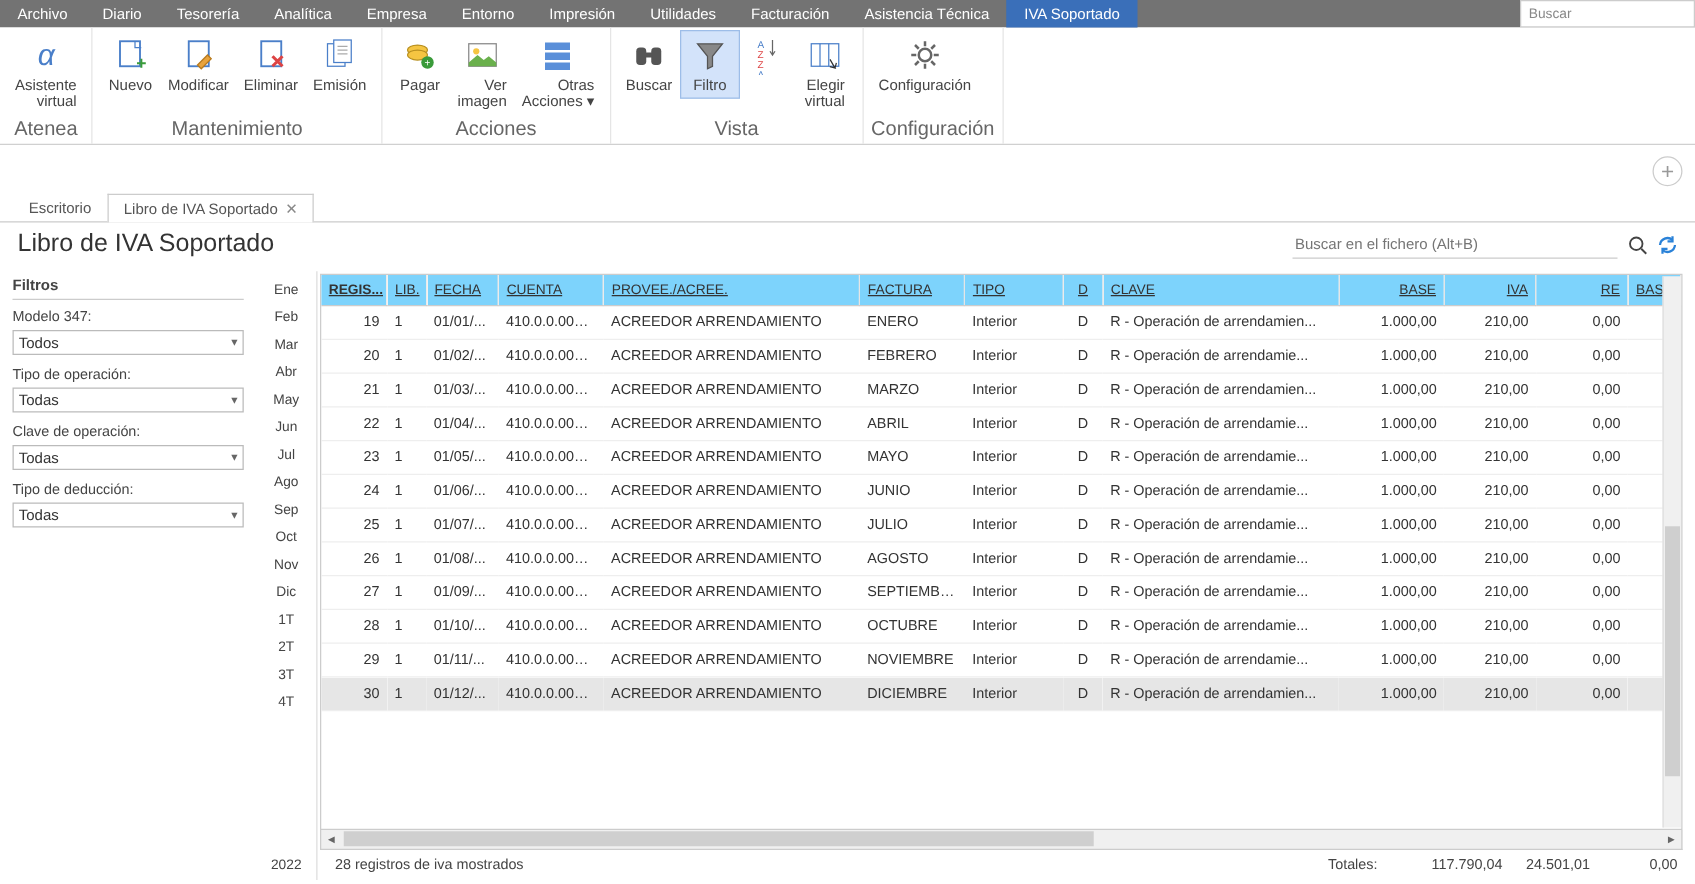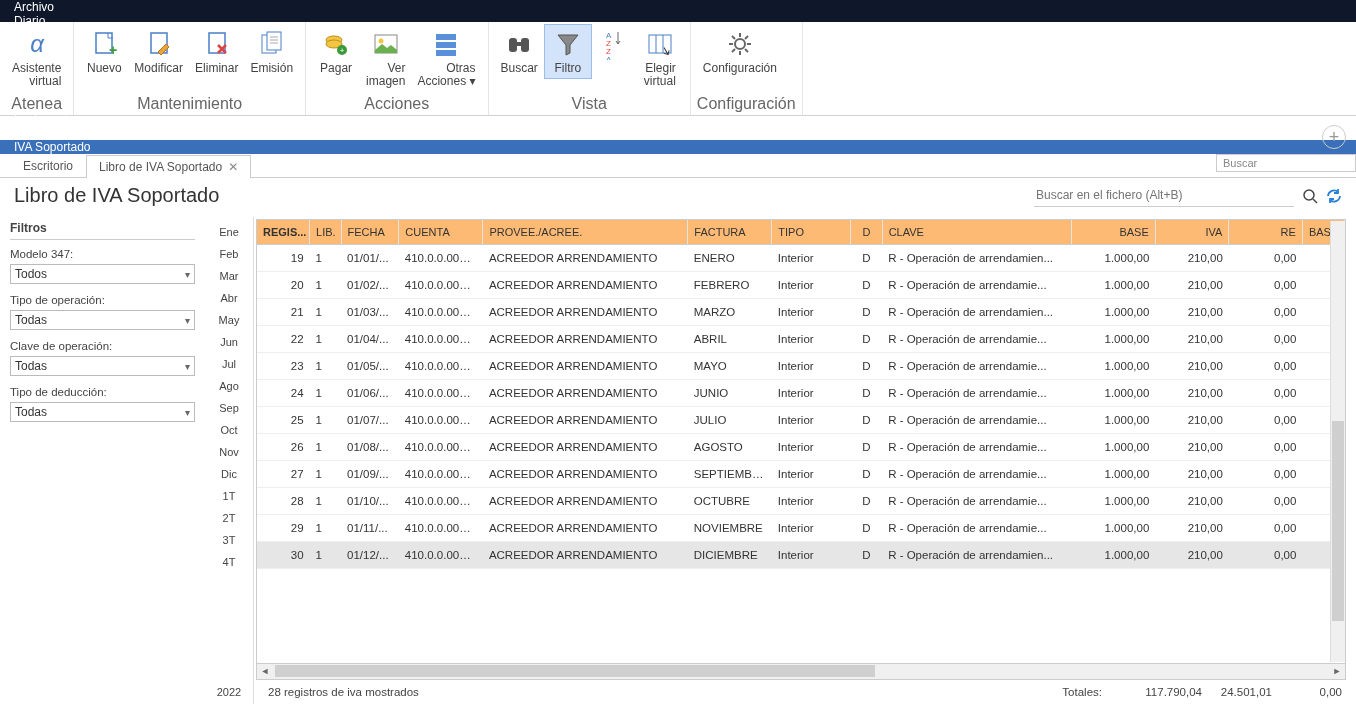--- a/index.html
+++ b/index.html
@@ -1,19 +1,19 @@
 <!DOCTYPE html>
 <html><head>
 <meta charset="utf-8">
 <style>
 * { box-sizing: border-box; margin: 0; padding: 0; font-family: "Segoe UI", Tahoma, sans-serif; }
 body { font-size: 12px; color: #333; background: #fff; overflow: hidden; width: 1356px; height: 707px; }
 
 
-.menubar { display: flex; height: 22px; background: #0f172a; align-items: stretch; flex-direction: column; }
+.menubar { display: flex; height: 22px; background: #737373; align-items: stretch; }
 .menubar-item { padding: 0 14px; color: #fff; font-size: 12px; display: flex; align-items: center; cursor: pointer; }
 .menubar-item.active { background: #3a6fb9; }
 .search-box { margin-left: auto; background: #fff; width: 140px; padding: 2px 6px; font-size: 11px; color: #888; border: 1px solid #ccc; display: flex; align-items: center; }
 
 
 .ribbon { display: flex; height: 94px; border-bottom: 1px solid #d0d0d0; background: #fff; }
 .ribbon-group { display: flex; flex-direction: column; border-right: 1px solid #e5e5e5; padding: 2px 6px 0 6px; }
 .ribbon-group-items { display: flex; flex: 1; align-items: flex-start; }
 .ribbon-group-label { font-size: 16px; color: #666; text-align: center; padding: 2px 0; }
 .ribbon-btn { display: flex; flex-direction: column; align-items: center; justify-content: flex-start; padding: 4px 6px; cursor: pointer; min-width: 48px; }
@@ -50,21 +50,21 @@
 
 
 .periods { width: 48px; display: flex; flex-direction: column; align-items: center; padding-top: 4px; }
 .period-item { font-size: 11px; color: #444; padding: 5px 4px; cursor: pointer; width: 100%; text-align: center; }
 .period-year { margin-top: auto; font-size: 11px; color: #444; padding: 6px 4px; }
 
 
 .grid-wrap { flex: 1; display: flex; flex-direction: column; border-left: 1px solid #ddd; position: relative;}
 .grid { flex: 1; overflow: hidden; border: 1px solid #ccc; margin: 2px 10px 0 2px; position: relative; }
 .grid table { border-collapse: collapse; width: 100%; table-layout: fixed; }
-.grid th { font-size: 11px; font-weight: 400; color: #333; text-align: left; padding: 6px 6px; border-right: 1px solid #e5e5e5; border-bottom: 1px solid #ccc; background: #fdba74; white-space: nowrap; overflow: hidden; }
+.grid th { font-size: 11px; font-weight: 400; color: #333; text-align: left; padding: 6px 6px; border-right: 1px solid #e5e5e5; border-bottom: 1px solid #ccc; background: #7dd3fc; white-space: nowrap; overflow: hidden; text-decoration: underline; }
 .grid th.bold { font-weight: 700; }
 .grid th.right, .grid td.right { text-align: right; }
 .grid th.center, .grid td.center { text-align: center; }
 .grid td { font-size: 11.5px; color: #333; padding: 7px 6px; border-bottom: 1px solid #eee; white-space: nowrap; overflow: hidden; text-overflow: ellipsis; }
 .grid tr.selected td { background: #e6e6e6; }
 .grid-hscroll { height: 16px; background: #f0f0f0; border: 1px solid #ccc; border-top: none; margin: 0 10px 0 2px; position: relative; }
 .grid-hscroll-thumb { position: absolute; left: 18px; top: 1px; height: 12px; width: 600px; background: #cfcfcf; }
 .grid-hscroll-arrow { position: absolute; top: 0; width: 16px; height: 14px; text-align: center; color: #666; font-size: 9px; line-height: 14px;}
 .grid-vscroll { position: absolute; right: 0; top: 1px; bottom: 1px; width: 15px; background: #f0f0f0; border-left:1px solid #ddd;}
 .grid-vscroll-thumb { position: absolute; right: 1px; width: 12px; background: #cfcfcf; top: 200px; height: 200px; }

